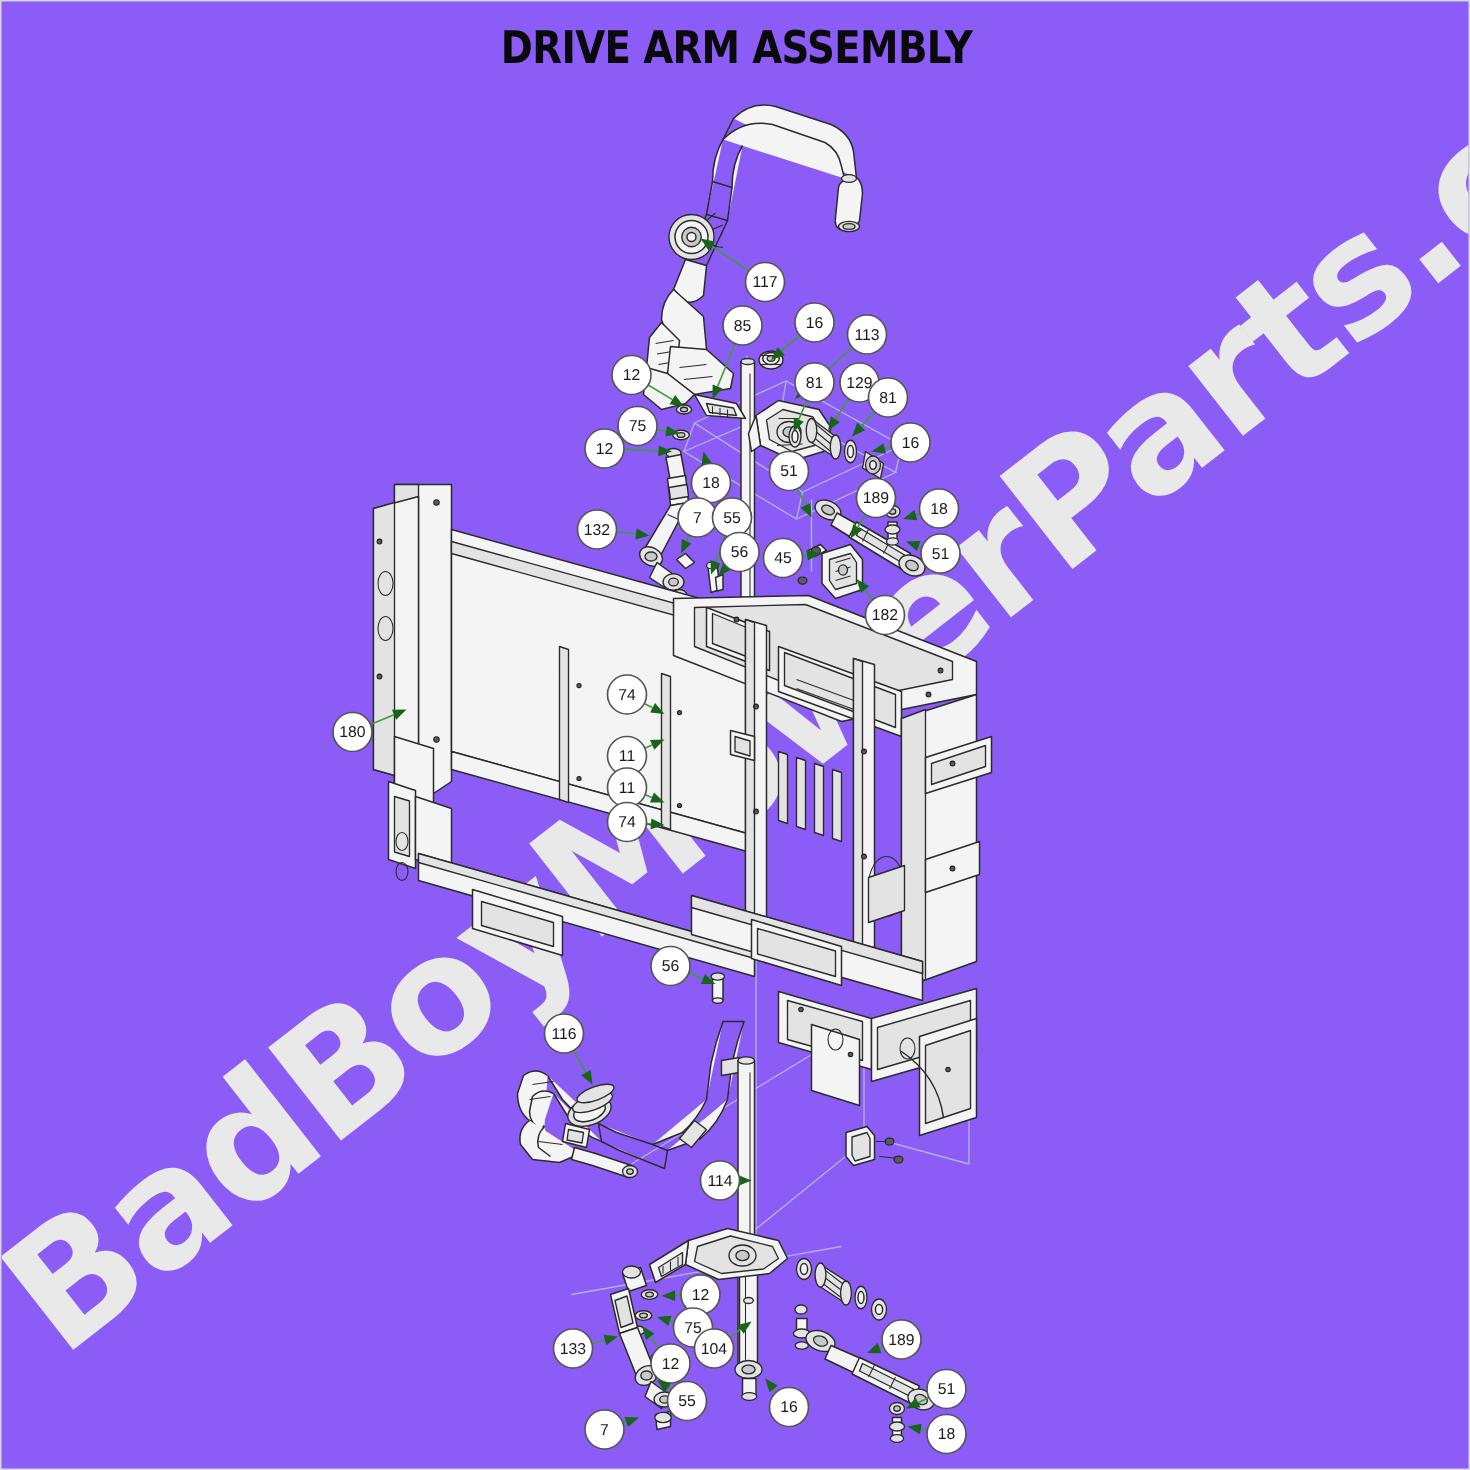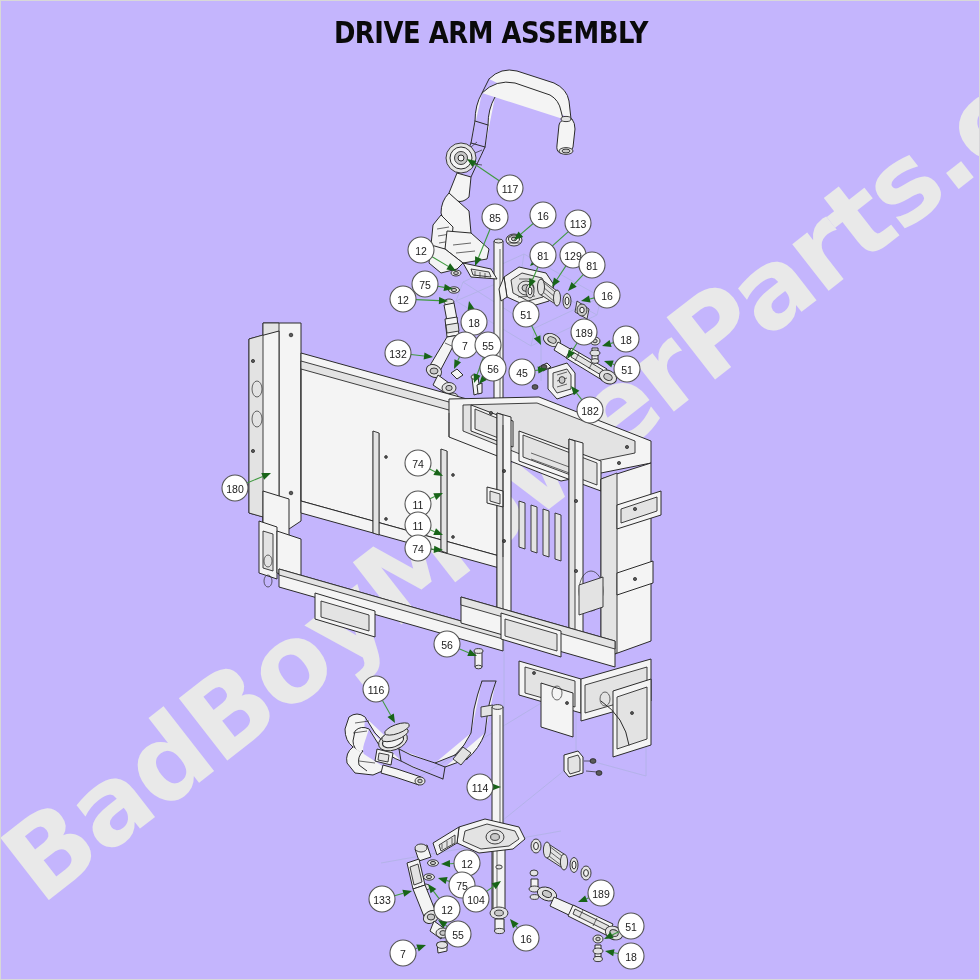--- a/index.html
+++ b/index.html
@@ -1,19 +1,19 @@
 <!DOCTYPE html>
 <html><head>
 <meta charset="utf-8">
 <style>
   html,body{margin:0;padding:0;background:#ffffff;}
   body{font-family:"Liberation Sans",sans-serif;}
   #page{
     position:relative;width:980px;height:980px;
-    background:#c4b5fd;
+    background:#8b5cf6;
     border:1px solid #d8d8d8;
     box-sizing:border-box;
     overflow:hidden;
   }
   #watermark{
     position:absolute;left:0;top:0;width:980px;height:980px;
     pointer-events:none;z-index:5;
   }
   #wm-text{
     font-family:"DejaVu Sans",sans-serif;

